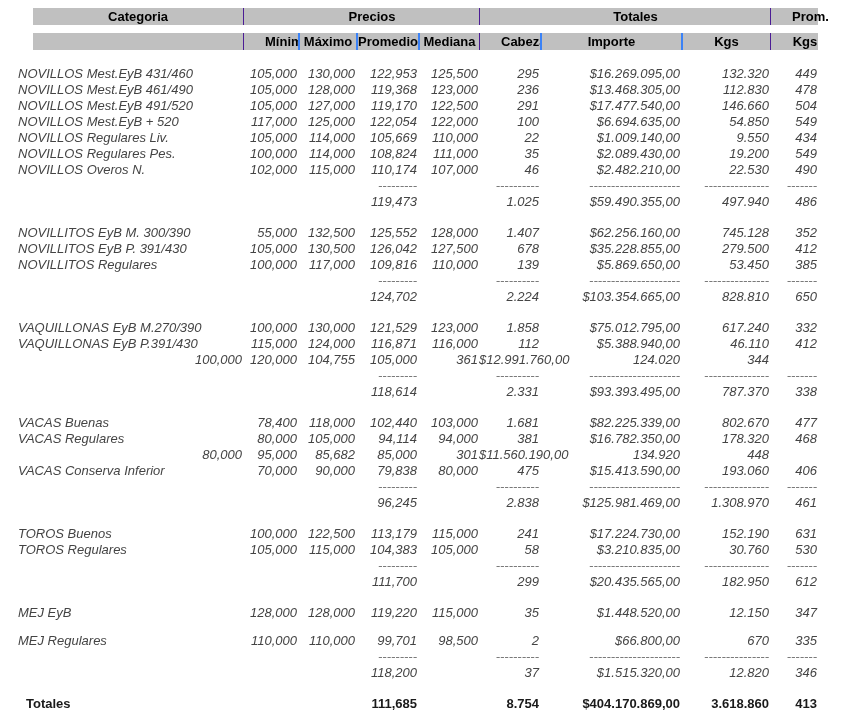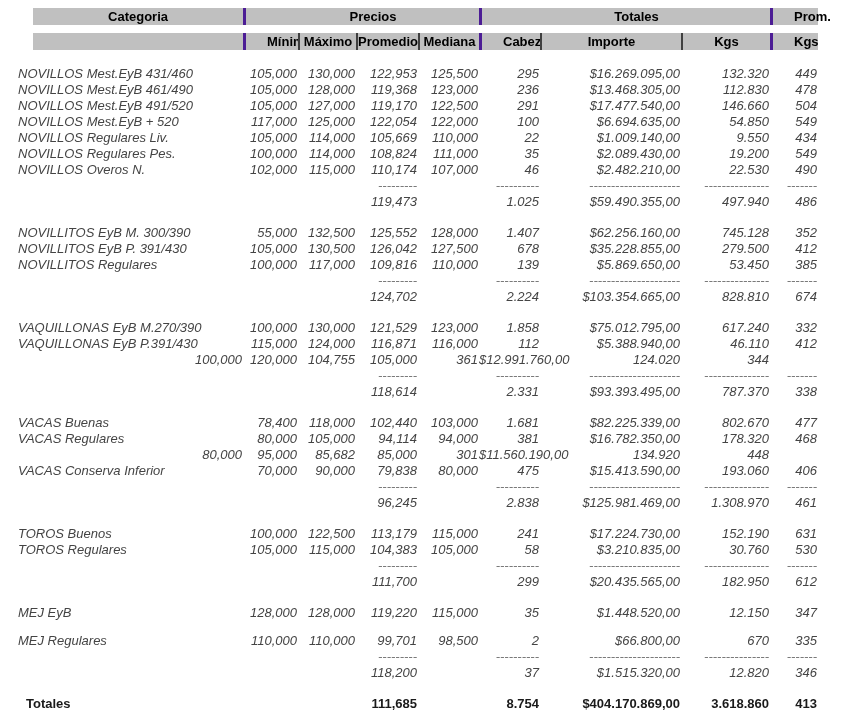--- a/index.html
+++ b/index.html
@@ -19,22 +19,22 @@
   .report{width:686px;height:722px;padding:8px 24px 0 18px;}
   
   .hrow1{display:grid;grid-template-columns:225px 236px 291px 48px;}
   .hrow2{display:grid;grid-template-columns:225px 55px 58px 62px 61px 61px 141px 89px 48px;margin-top:8px;}
   .hcell{
     background:var(--header-bg);color:var(--header-text);
     font-weight:bold;text-align:center;height:17px;line-height:17px;
     white-space:nowrap;overflow:visible;
   }
   .hcat{margin-left:15px;}
-  .gap3{border-left:3px solid #4c1d95;padding-left:21px;}
-  .gap2{border-left:2px solid #404040;}
+  .gap3{border-left:1px solid #4c1d95;padding-left:21px;}
+  .gap2{border-left:2px solid #3b82f6;}
   
   .tbody{margin-top:16px;font-style:italic;}
   .row{
     display:grid;
     grid-template-columns:225px 55px 58px 62px 61px 61px 141px 89px 48px;
     line-height:16px;height:16px;white-space:nowrap;
   }
   .cell{overflow:visible;}
   .cat{text-align:left;}
   .num{text-align:right;padding-right:1px;}
@@ -218,21 +218,21 @@
         </div>
         <div class="row">
           <div class="cell cat"></div>
           <div class="cell num"></div>
           <div class="cell num"></div>
           <div class="cell num">124,702</div>
           <div class="cell num"></div>
           <div class="cell num">2.224</div>
           <div class="cell num">$103.354.665,00</div>
           <div class="cell num">828.810</div>
-          <div class="cell num">674</div>
+          <div class="cell num">650</div>
         </div>
       </div>
       <div class="block">
         <div class="row">
           <div class="cell cat">VAQUILLONAS EyB M.270/390</div>
           <div class="cell num">100,000</div>
           <div class="cell num">130,000</div>
           <div class="cell num">121,529</div>
           <div class="cell num">123,000</div>
           <div class="cell num">1.858</div>

